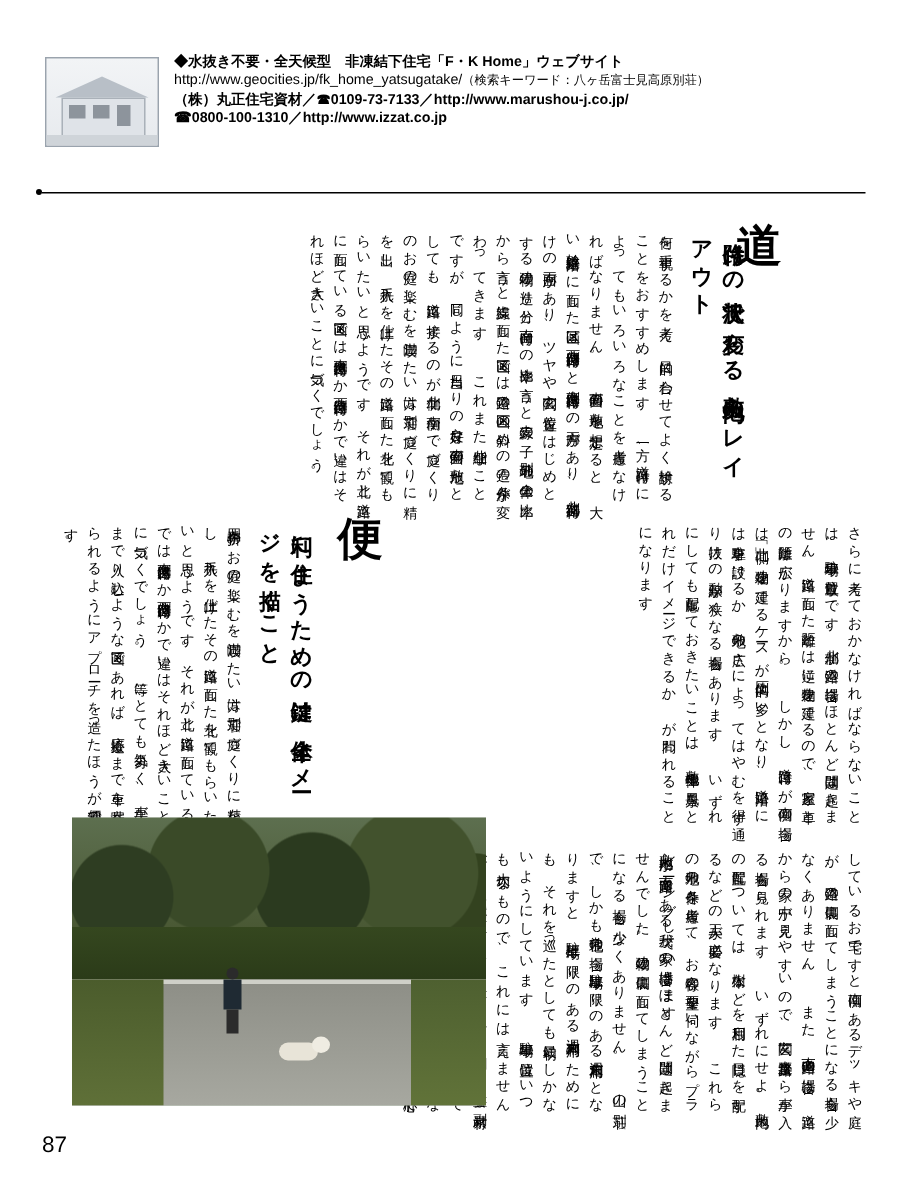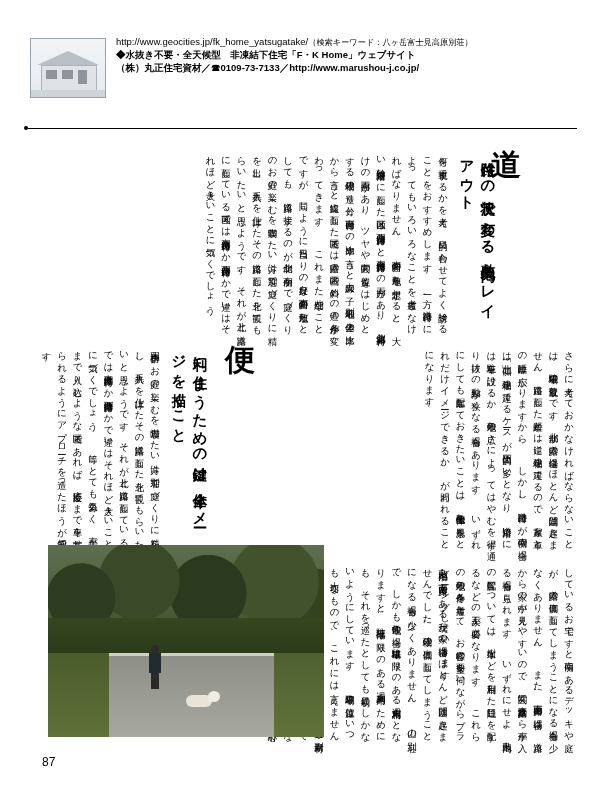--- a/index.html
+++ b/index.html
@@ -237,23 +237,23 @@
   .ph-person .legs { position:absolute; left:4px; top:28px; width:8px; height:16px; background:#2b2b2b; }
   .ph-dog {
     position: absolute; left: 50%; top: 76%; width: 34px; height: 20px;
   }
   .ph-dog .dbody { position:absolute; left:0; top:4px; width:26px; height:12px; background:#e8e4d8; border-radius:6px; }
   .ph-dog .dhead { position:absolute; left:22px; top:0; width:12px; height:11px; background:#efece2; border-radius:50%; }
 
   
   .pageno {
     position: absolute;
-    left: 42px;
+    left: 28px;
     top: 755px;
-    font-size: 12px;
+    font-size: 15px;
     font-family: "Liberation Sans", sans-serif;
     color: #000;
   }
 </style>
 </head>
 <body>
 
 <div class="page">
 
   <div class="ad-box">
@@ -262,27 +262,30 @@
       <div class="roof"></div>
       <div class="body"></div>
       <div class="win1"></div>
       <div class="win2"></div>
       <div class="win3"></div>
       <div class="ground"></div>
     </div>
 
     <div class="ad-lines">
       <div class="ad-line">
+        <b><span>◆</span><span>水抜き不要・全天候型　非凍結下住宅「F・K Home」ウェブサイト</span></b>
+      </div>
+      <div class="ad-line">
         <span>http://www.geocities.jp/fk_home_yatsugatake/</span><span class="kw">（検索キーワード：八ヶ岳富士見高原別荘）</span>
       </div>
       <div class="ad-line">
-        <b><span>◆</span><span>水抜き不要・全天候型　非凍結下住宅「F・K Home」ウェブサイト</span></b>
+        <b><span>（株）丸正住宅資材／☎0109-73-7133／http://www.marushou-j.co.jp/</span></b>
       </div>
       <div class="ad-line">
-        <b><span>（株）丸正住宅資材／☎0109-73-7133／http://www.marushou-j.co.jp/</span></b>
+        <b><span>☎0800-100-1310／http://www.izzat.co.jp</span></b>
       </div>
     </div>
   </div>
 
   <div class="hr-dot"></div>
   <div class="hr-top"></div>
 
   <div class="bigchar" id="sec1-char">道</div>
   <div class="headline" id="sec1-head">路付けの状況で変わる
 敷地内のレイアウト</div>

